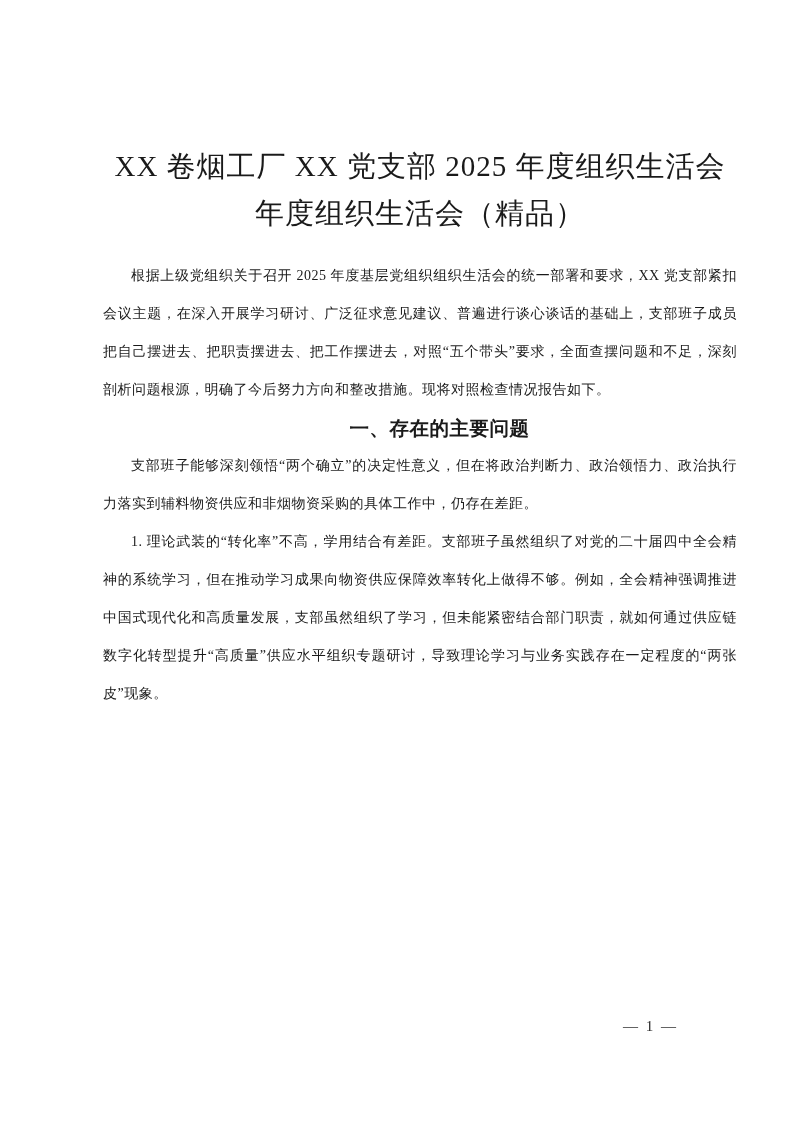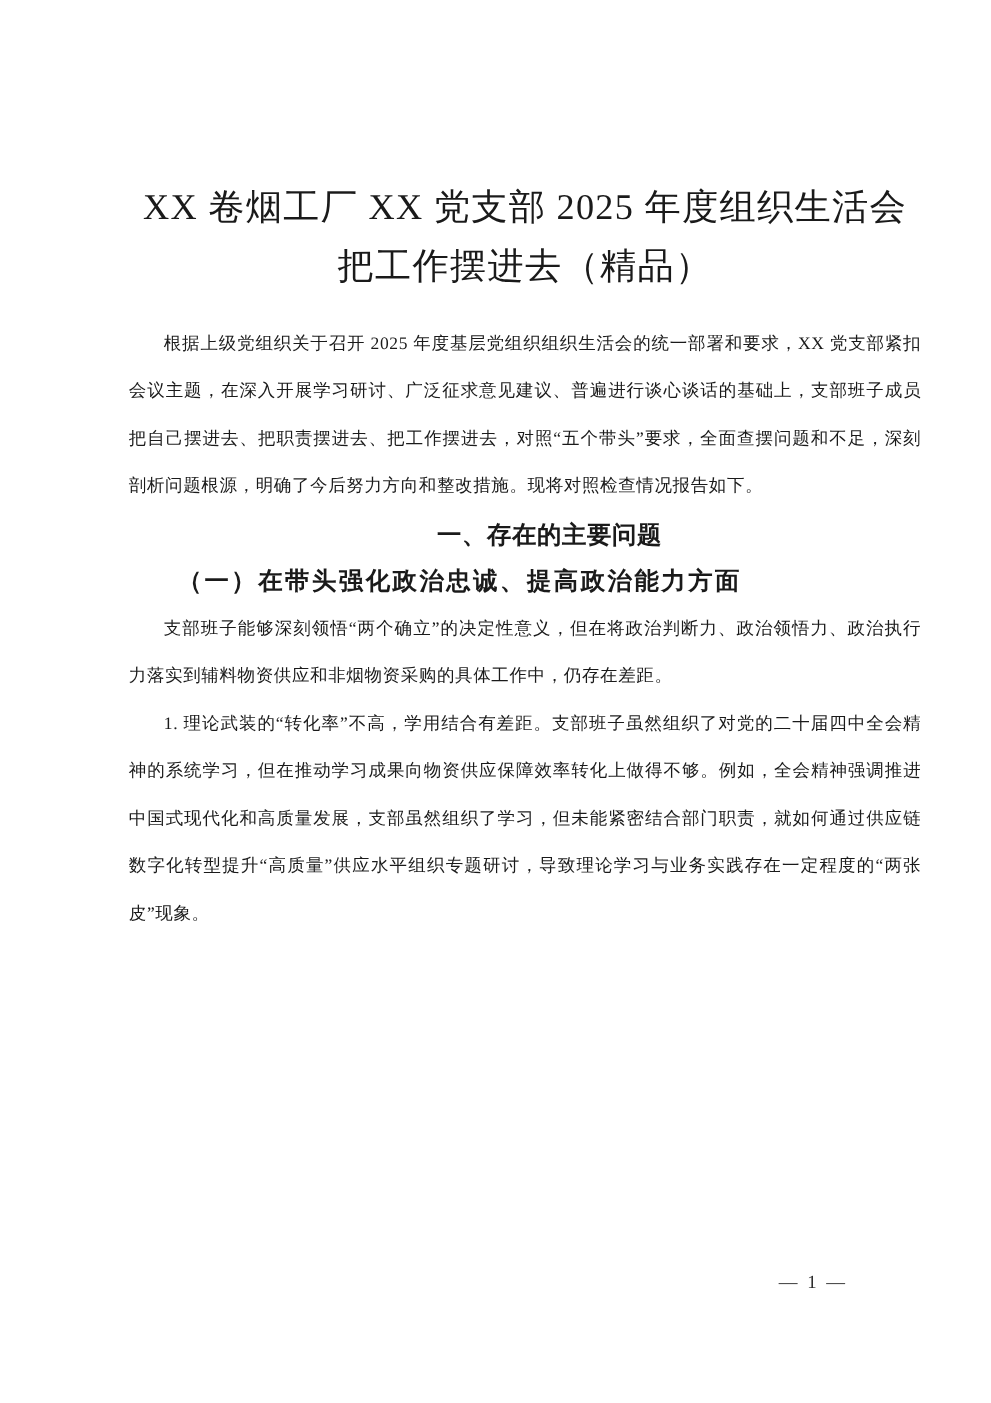--- a/index.html
+++ b/index.html
@@ -64,28 +64,27 @@
     letter-spacing: 2px;
   }
 </style>
 </head>
 <body>
 
 <div class="page">
 
   <h1 class="doc-title">
     <span class="title-line">XX 卷烟工厂 XX 党支部 2025 年度组织生活会</span>
-    <span class="title-line">把工作摆进去（精品）</span>
+    <span class="title-line">年度组织生活会（精品）</span>
   </h1>
 
   <p class="body-para">根据上级党组织关于召开 2025 年度基层党组织组织生活会的统一部署和要求，XX 党支部紧扣会议主题，在深入开展学习研讨、广泛征求意见建议、普遍进行谈心谈话的基础上，支部班子成员把自己摆进去、把职责摆进去、把工作摆进去，对照“五个带头”要求，全面查摆问题和不足，深刻剖析问题根源，明确了今后努力方向和整改措施。现将对照检查情况报告如下。</p>
 
   <h2 class="heading-hei">一、存在的主要问题</h2>
 
-  <h3 class="heading-kai">（一）在带头强化政治忠诚、提高政治能力方面</h3>
 
   <p class="body-para">支部班子能够深刻领悟“两个确立”的决定性意义，但在将政治判断力、政治领悟力、政治执行力落实到辅料物资供应和非烟物资采购的具体工作中，仍存在差距。</p>
 
   <p class="body-para">1. 理论武装的“转化率”不高，学用结合有差距。支部班子虽然组织了对党的二十届四中全会精神的系统学习，但在推动学习成果向物资供应保障效率转化上做得不够。例如，全会精神强调推进中国式现代化和高质量发展，支部虽然组织了学习，但未能紧密结合部门职责，就如何通过供应链数字化转型提升“高质量”供应水平组织专题研讨，导致理论学习与业务实践存在一定程度的“两张皮”现象。</p>
 
   <div class="page-footer">— 1 —</div>
 
 </div>
 
 </body></html>

